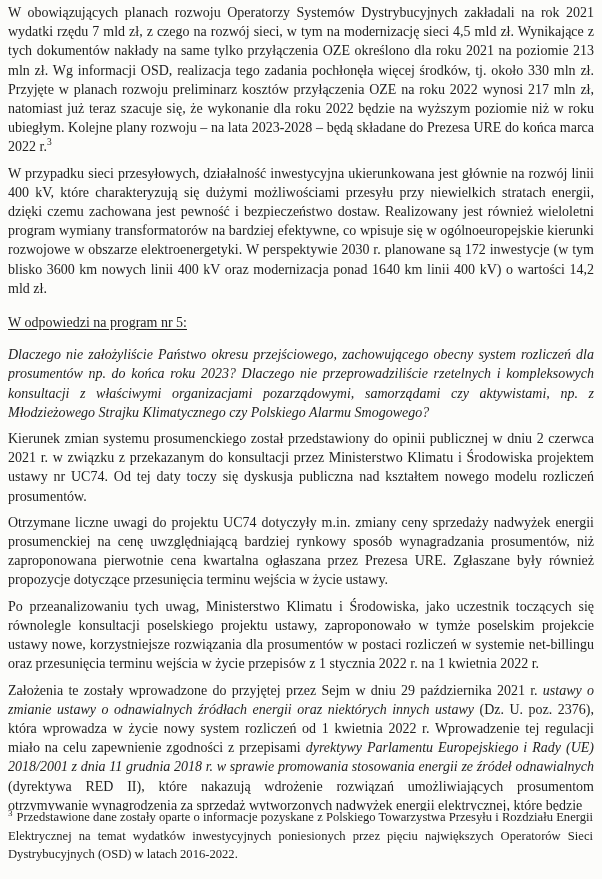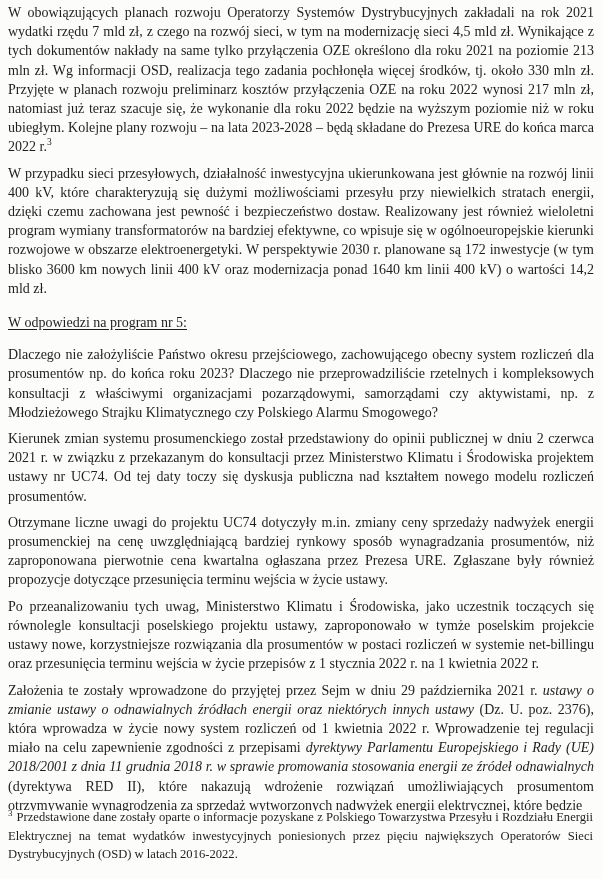--- a/index.html
+++ b/index.html
@@ -25,21 +25,21 @@
     margin-bottom: 7px;
   }
   .heading {
     font-size: 14px;
     line-height: 19.2px;
     margin-top: 15px;
     margin-bottom: 13px;
     text-decoration: underline;
     text-underline-offset: 2px;
   }
-  .question { }
+  .question { font-style: italic; }
   .it { font-style: italic; }
   .ul {
     text-decoration: underline;
     text-decoration-thickness: 1.5px;
     text-underline-offset: 2px;
     margin-top: 12px;
   }
   sup {
     font-size: 9.5px;
     line-height: 0;

